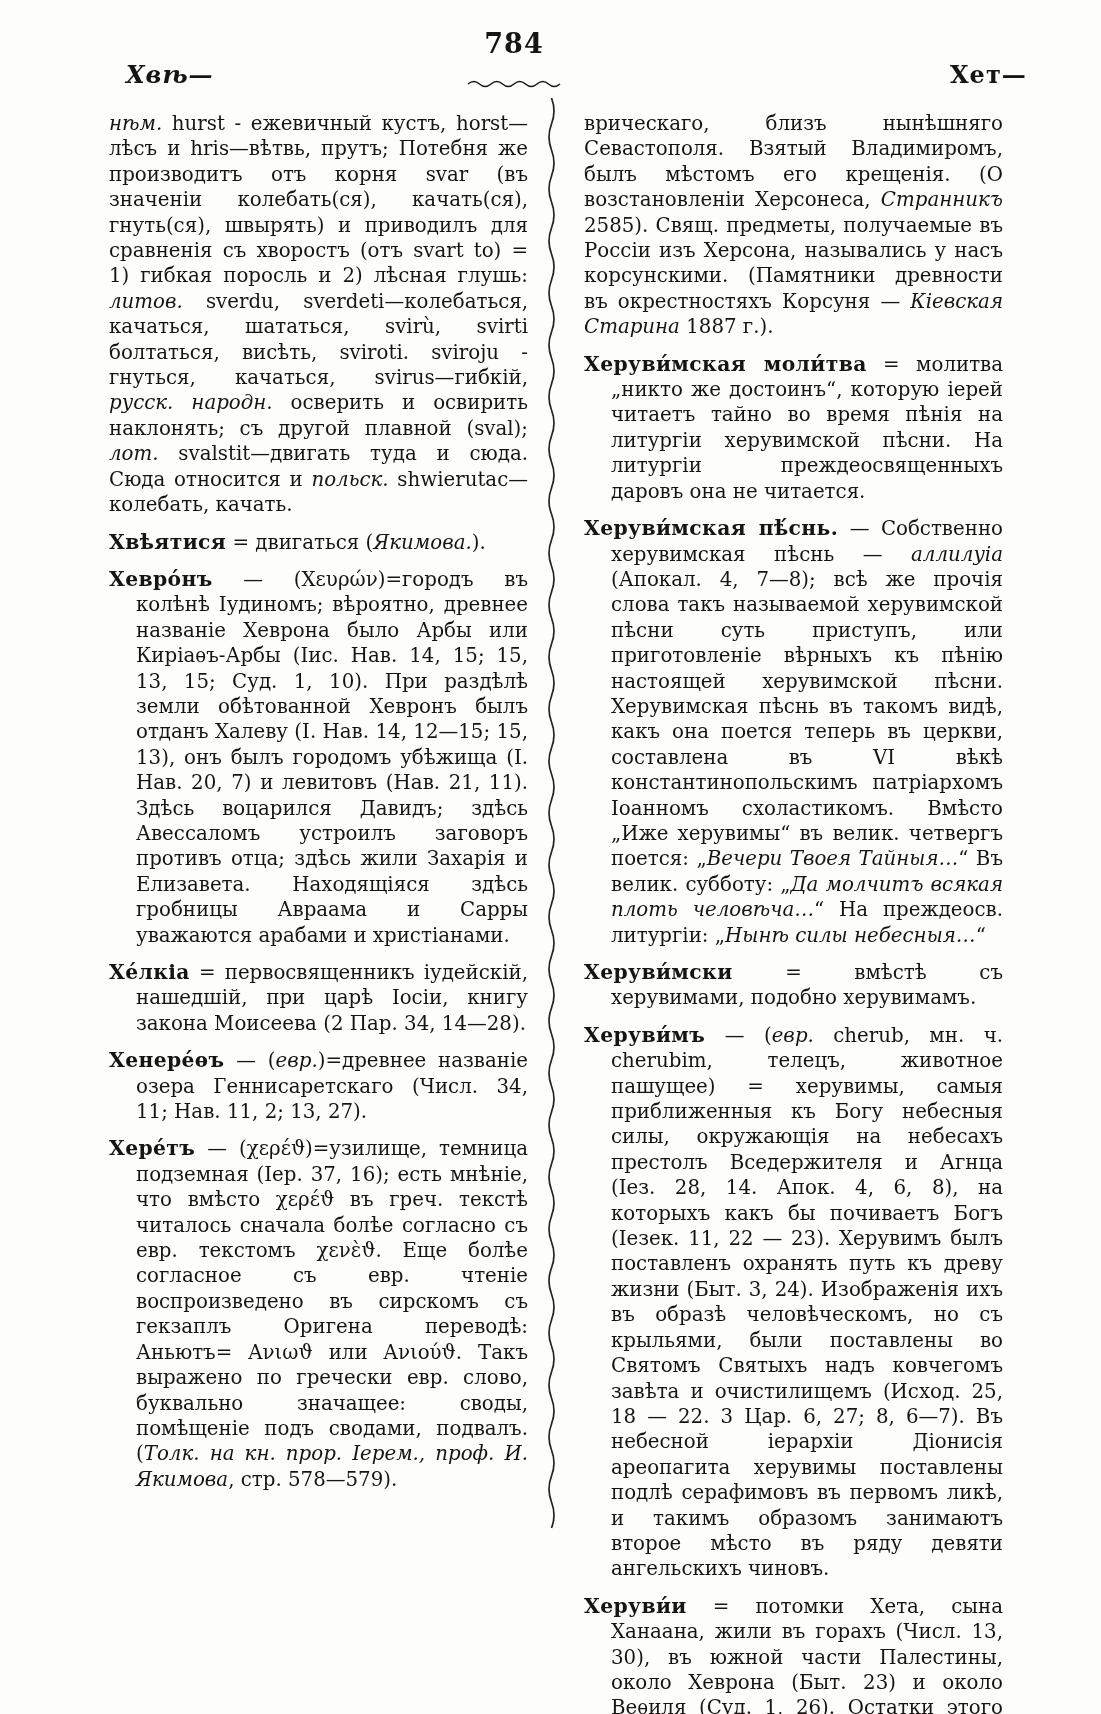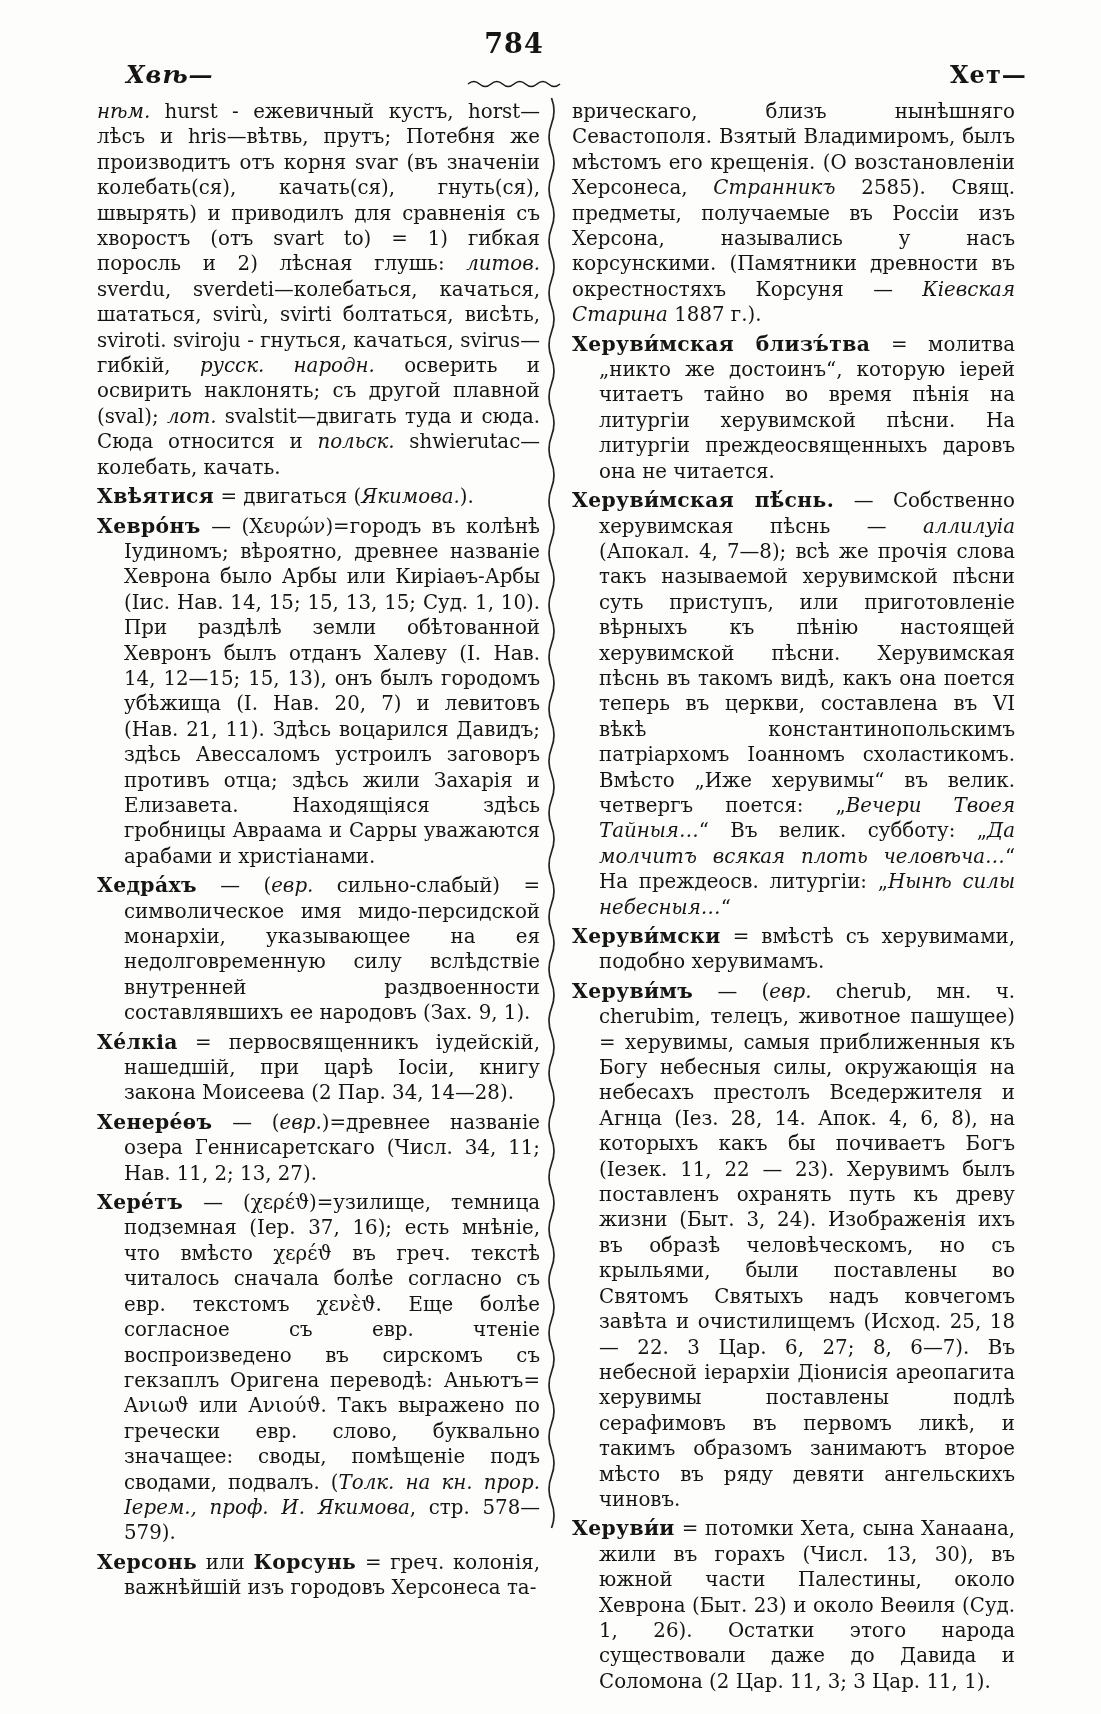--- a/index.html
+++ b/index.html
@@ -24,21 +24,21 @@
   }
   .flourish{position:absolute;top:78px;left:467px;}
   .divider{position:absolute;top:98px;left:546px;}
   .col{
     position:absolute;top:99px;width:443px;
     font-size:19.8px;line-height:25.4px;
     text-align:justify;
   }
   .col.left{left:97px;}
   .col.right{left:572px;}
-  .col p{margin:0;padding:0;}
+  .col p{margin:12px;padding:0;}
   .col p.entry{margin-top:4px;text-indent:-27px;padding-left:27px;}
   .h{font-weight:bold;letter-spacing:.4px;font-size:20.3px;}
   .i{font-style:italic;}
 </style>
 </head>
 <body>
 
 <div class="page">
 
   <div class="running-head left">Хвѣ—</div>
@@ -52,28 +52,26 @@
   <div class="running-head right">Хет—</div>
 
   <svg class="divider" width="12" height="1445" viewBox="0 0 12 1445">
     <path id="dividerPath" d="M5.5 0 Q10.5 13 5.5 26 T5.5 52 T5.5 78 T5.5 104 T5.5 130 T5.5 156 T5.5 182 T5.5 208 T5.5 234 T5.5 260 T5.5 286 T5.5 312 T5.5 338 T5.5 364 T5.5 390 T5.5 416 T5.5 442 T5.5 468 T5.5 494 T5.5 520 T5.5 546 T5.5 572 T5.5 598 T5.5 624 T5.5 650 T5.5 676 T5.5 702 T5.5 728 T5.5 754 T5.5 780 T5.5 806 T5.5 832 T5.5 858 T5.5 884 T5.5 910 T5.5 936 T5.5 962 T5.5 988 T5.5 1014 T5.5 1040 T5.5 1066 T5.5 1092 T5.5 1118 T5.5 1144 T5.5 1170 T5.5 1196 T5.5 1222 T5.5 1248 T5.5 1274 T5.5 1300 T5.5 1326 T5.5 1352 T5.5 1378 T5.5 1404 T5.5 1430" fill="none" stroke="#262422" stroke-width="1.7"></path>
   </svg>
 
   <div class="col left">
       <p class="cont"><span class="i">нѣм.</span><span> hurst - ежевичный кустъ, horst—лѣсъ и hris—вѣтвь, прутъ; Потебня же производитъ отъ корня svar (въ значеніи колебать(ся), качать(ся), гнуть(ся), швырять) и приводилъ для сравненія съ хворостъ (отъ svart to) = 1) гибкая поросль и 2) лѣсная глушь: </span><span class="i">литов.</span><span> sverdu, sverdeti—колебаться, качаться, шататься, svirù, svirti болтаться, висѣть, sviroti. sviroju - гнуться, качаться, svirus—гибкій, </span><span class="i">русск. народн.</span><span> осверить и освирить наклонять; съ другой плавной (sval); </span><span class="i">лот.</span><span> svalstit—двигать туда и сюда. Сюда относится и </span><span class="i">польск.</span><span> shwierutac—колебать, качать.</span></p>
       <p class="entry"><span class="h">Хвѣятися</span><span> = двигаться (</span><span class="i">Якимова.</span><span>).</span></p>
       <p class="entry"><span class="h">Хевро́нъ</span><span> — (Χευρών)=городъ въ колѣнѣ Іудиномъ; вѣроятно, древнее названіе Хеврона было Арбы или Киріаѳъ-Арбы (Іис. Нав. 14, 15; 15, 13, 15; Суд. 1, 10). При раздѣлѣ земли обѣтованной Хевронъ былъ отданъ Халеву (І. Нав. 14, 12—15; 15, 13), онъ былъ городомъ убѣжища (І. Нав. 20, 7) и левитовъ (Нав. 21, 11). Здѣсь воцарился Давидъ; здѣсь Авессаломъ устроилъ заговоръ противъ отца; здѣсь жили Захарія и Елизавета. Находящіяся здѣсь гробницы Авраама и Сарры уважаются арабами и христіанами.</span></p>
-      <p class="entry"><span class="h">Хедра́хъ</span><span> — (</span><span class="i">евр.</span><span> сильно-слабый) = символическое имя мидо-персидской монархіи, указывающее на ея недолговременную силу вслѣдствіе внутренней раздвоенности составлявшихъ ее народовъ (Зах. 9, 1).</span></p>
       <p class="entry"><span class="h">Хе́лкіа</span><span> = первосвященникъ іудейскій, нашедшій, при царѣ Іосіи, книгу закона Моисеева (2 Пар. 34, 14—28).</span></p>
       <p class="entry"><span class="h">Хенере́ѳъ</span><span> — (</span><span class="i">евр.</span><span>)=древнее названіе озера Геннисаретскаго (Числ. 34, 11; Нав. 11, 2; 13, 27).</span></p>
       <p class="entry"><span class="h">Хере́тъ</span><span> — (χερέϑ)=узилище, темница подземная (Іер. 37, 16); есть мнѣніе, что вмѣсто χερέϑ въ греч. текстѣ читалось сначала болѣе согласно съ евр. текстомъ χενὲϑ. Еще болѣе согласное съ евр. чтеніе воспроизведено въ сирскомъ съ гекзаплъ Оригена переводѣ: Аньютъ= Ανιωϑ или Ανιούϑ. Такъ выражено по гречески евр. слово, буквально значащее: своды, помѣщеніе подъ сводами, подвалъ. (</span><span class="i">Толк. на кн. прор. Іерем., проф. И. Якимова</span><span>, стр. 578—579).</span></p>
-      <p class="entry"><span class="h">Херсонь</span><span> или </span><span class="h">Корсунь</span><span> = греч. колонія, важнѣйшій изъ городовъ Херсонеса та-</span></p>
     </div>
   <div class="col right">
       <p class="cont"><span>врическаго, близъ нынѣшняго Севастополя. Взятый Владимиромъ, былъ мѣстомъ его крещенія. (О возстановленіи Херсонеса, </span><span class="i">Странникъ</span><span> 2585). Свящ. предметы, получаемые въ Россіи изъ Херсона, назывались у насъ корсунскими. (Памятники древности въ окрестностяхъ Корсуня — </span><span class="i">Кіевская Старина</span><span> 1887 г.).</span></p>
-      <p class="entry"><span class="h">Херуви́мская близъ́тва</span><span> = молитва „никто же достоинъ“, которую іерей читаетъ тайно во время пѣнія на литургіи херувимской пѣсни. На литургіи преждеосвященныхъ даровъ она не читается.</span></p>
+      <p class="entry"><span class="h">Херуви́мская моли́тва</span><span> = молитва „никто же достоинъ“, которую іерей читаетъ тайно во время пѣнія на литургіи херувимской пѣсни. На литургіи преждеосвященныхъ даровъ она не читается.</span></p>
       <p class="entry"><span class="h">Херуви́мская пѣ́снь.</span><span> — Собственно херувимская пѣснь — </span><span class="i">аллилуіа</span><span> (Апокал. 4, 7—8); всѣ же прочія слова такъ называемой херувимской пѣсни суть приступъ, или приготовленіе вѣрныхъ къ пѣнію настоящей херувимской пѣсни. Херувимская пѣснь въ такомъ видѣ, какъ она поется теперь въ церкви, составлена въ VI вѣкѣ константинопольскимъ патріархомъ Іоанномъ схоластикомъ. Вмѣсто „Иже херувимы“ въ велик. четвергъ поется: „</span><span class="i">Вечери Твоея Тайныя…</span><span>“ Въ велик. субботу: „</span><span class="i">Да молчитъ всякая плоть человѣча…</span><span>“ На преждеосв. литургіи: „</span><span class="i">Нынѣ силы небесныя…</span><span>“</span></p>
       <p class="entry"><span class="h">Херуви́мски</span><span> = вмѣстѣ съ херувимами, подобно херувимамъ.</span></p>
       <p class="entry"><span class="h">Херуви́мъ</span><span> — (</span><span class="i">евр.</span><span> cherub, мн. ч. cherubim, телецъ, животное пашущее) = херувимы, самыя приближенныя къ Богу небесныя силы, окружающія на небесахъ престолъ Вседержителя и Агнца (Іез. 28, 14. Апок. 4, 6, 8), на которыхъ какъ бы почиваетъ Богъ (Іезек. 11, 22 — 23). Херувимъ былъ поставленъ охранять путь къ древу жизни (Быт. 3, 24). Изображенія ихъ въ образѣ человѣческомъ, но съ крыльями, были поставлены во Святомъ Святыхъ надъ ковчегомъ завѣта и очистилищемъ (Исход. 25, 18 — 22. 3 Цар. 6, 27; 8, 6—7). Въ небесной іерархіи Діонисія ареопагита херувимы поставлены подлѣ серафимовъ въ первомъ ликѣ, и такимъ образомъ занимаютъ второе мѣсто въ ряду девяти ангельскихъ чиновъ.</span></p>
       <p class="entry"><span class="h">Херуви́и</span><span> = потомки Хета, сына Ханаана, жили въ горахъ (Числ. 13, 30), въ южной части Палестины, около Хеврона (Быт. 23) и около Веѳиля (Суд. 1, 26). Остатки этого народа существовали даже до Давида и Соломона (2 Цар. 11, 3; 3 Цар. 11, 1).</span></p>
     </div>
 
 </div>
 
 </body></html>

